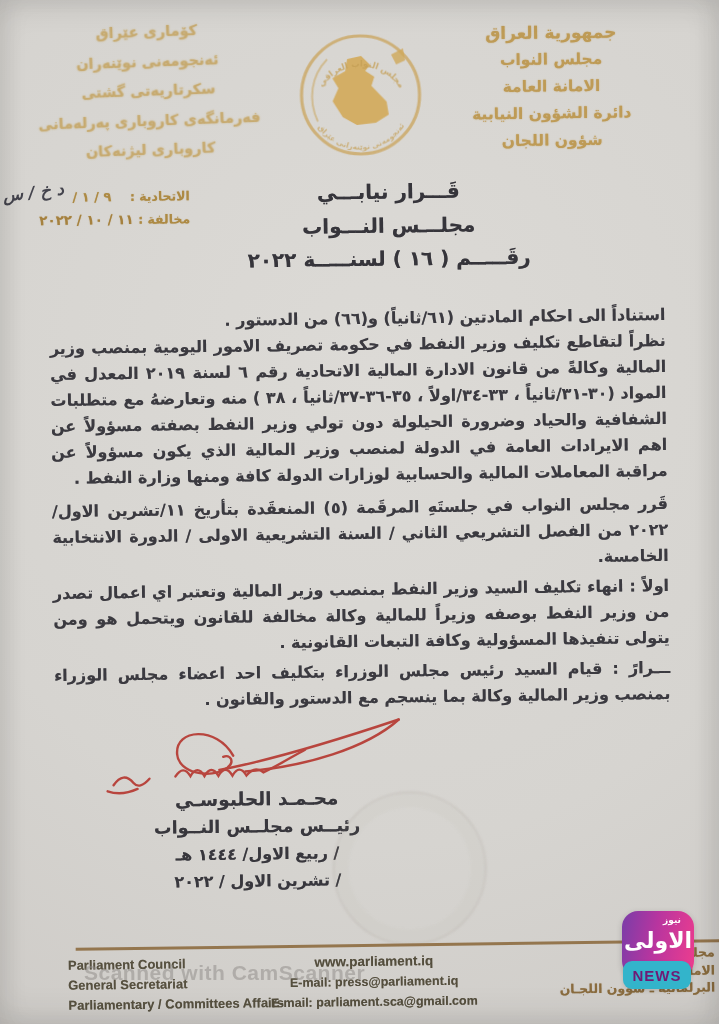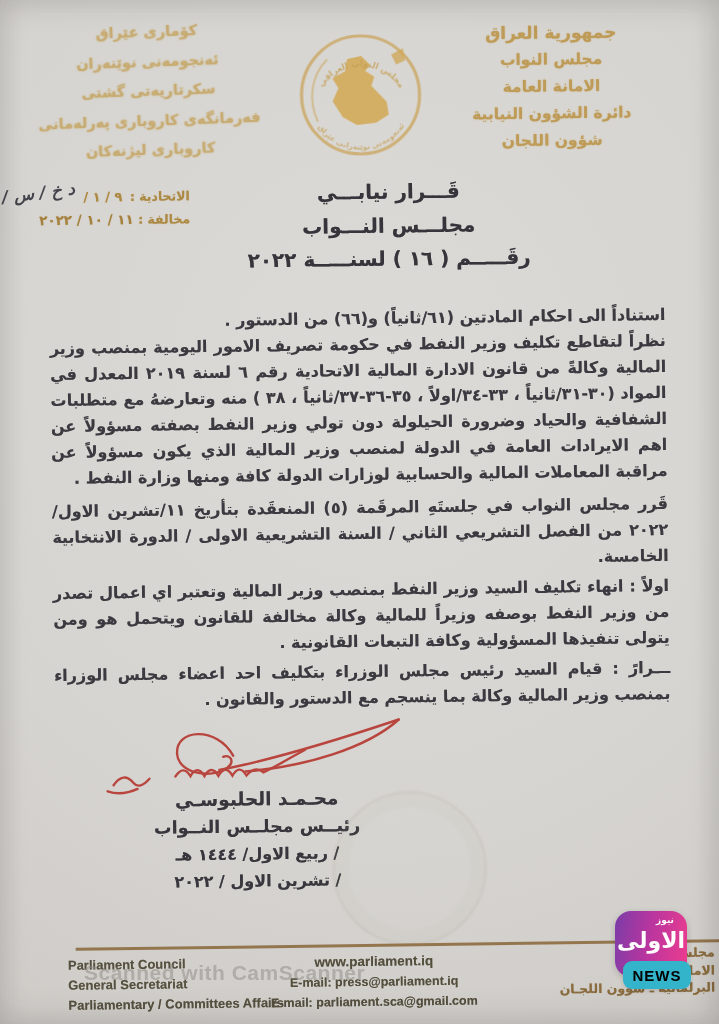--- a/index.html
+++ b/index.html
@@ -32,21 +32,21 @@
     font-weight:700;font-size:14.5px;line-height:29.5px;color:#c3a058;
     text-shadow:0 0 2px rgba(195,160,88,.8);opacity:.8;filter:blur(.45px);
     transform:rotate(-1.3deg);
   }
   .emblem{position:absolute;left:292px;top:24px;width:150px;height:142px;opacity:.95;filter:blur(.25px);}
 
   
   .ref-block{position:absolute;left:-6px;top:181px;width:200px;direction:rtl;text-align:right;}
   .ref-row{white-space:nowrap;font-weight:700;font-size:12.5px;line-height:23px;color:#ad8a44;
            text-shadow:0 0 1px rgba(173,138,68,.6);}
-  .ref-printed{font-size:13px;margin-right:3px;}
+  .ref-printed{font-size:13px;margin-right:14px;}
   .ref-hand{display:inline-block;color:#44444d;font-size:16.5px;font-style:italic;font-weight:700;
             transform:rotate(-6deg) translateY(-2px);margin-right:4px;text-shadow:none;}
   .ref-date-value{font-size:13.5px;color:#a5813f;}
 
   
   .title-block{
     position:absolute;left:205px;top:176px;width:375px;text-align:center;direction:rtl;
     font-weight:700;font-size:20px;line-height:33.5px;color:#36353b;
     text-shadow:0 0 .5px rgba(54,53,59,.55);
   }
@@ -95,34 +95,34 @@
     text-shadow:0 0 .8px rgba(138,108,63,.55);
   }
 
   
   .camscanner{
     position:absolute;left:84px;top:961px;font-family:"Liberation Sans","DejaVu Sans",sans-serif;
     font-size:21px;font-weight:700;letter-spacing:.5px;color:rgba(143,140,136,.52);white-space:nowrap;text-align:right;
   }
   .news-badge{position:absolute;left:615px;top:911px;width:86px;height:90px;}
   .badge-square{
-    position:absolute;left:0;top:0;width:72px;height:66px;border-radius:16px;
+    position:absolute;left:7px;top:0;width:72px;height:66px;border-radius:16px;
     background:linear-gradient(100deg,#7a3da8 0%,#b8359f 45%,#ee3d8e 100%);
     box-shadow:0 2px 6px rgba(0,0,0,.18);
   }
   .badge-arabic{
     position:absolute;top:15px;left:0;right:0;text-align:center;direction:rtl;
     color:#fff;font-size:22px;font-weight:700;line-height:30px;
   }
   .badge-tag{position:absolute;top:4px;right:13px;direction:rtl;color:#fff;font-size:9px;font-weight:700;}
   .badge-banner{
     position:absolute;left:8px;top:50px;width:68px;height:28px;border-radius:9px;background:#33b4cb;
     display:flex;align-items:center;justify-content:center;
     font-family:"Liberation Sans","DejaVu Sans",sans-serif;
-    color:#000000;font-weight:700;font-size:15px;letter-spacing:1px;
+    color:#701a75;font-weight:700;font-size:15px;letter-spacing:1px;
     box-shadow:0 2px 4px rgba(0,0,0,.12);
   }
 </style>
 </head>
 <body>
 
 <div class="paper">
   <div class="content">
 
     <div class="letterhead-ku">

